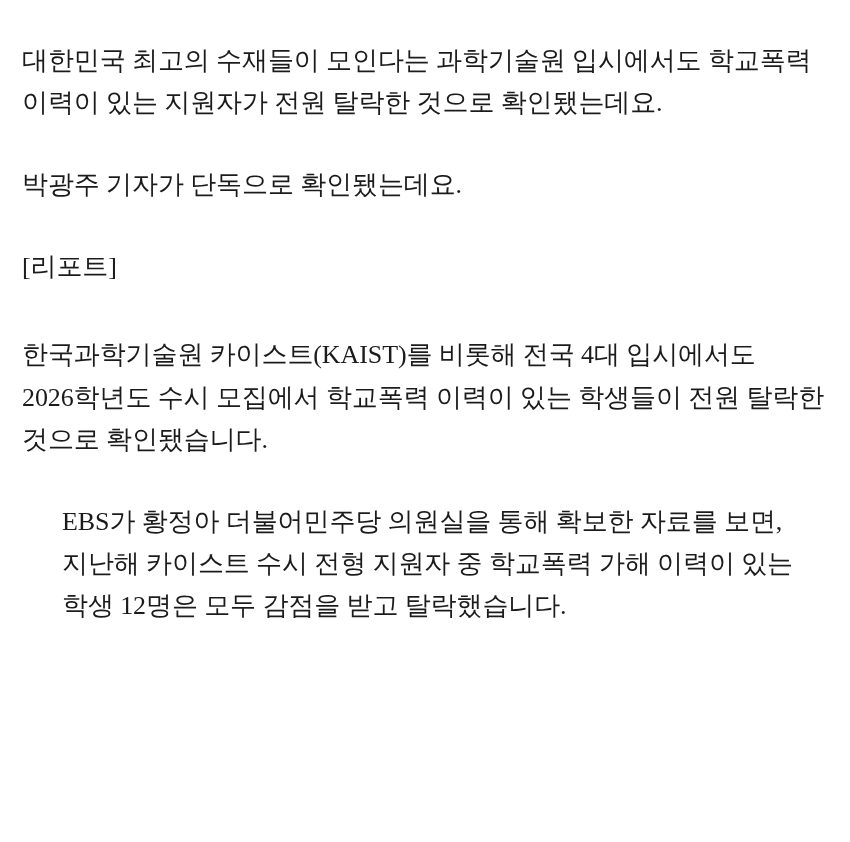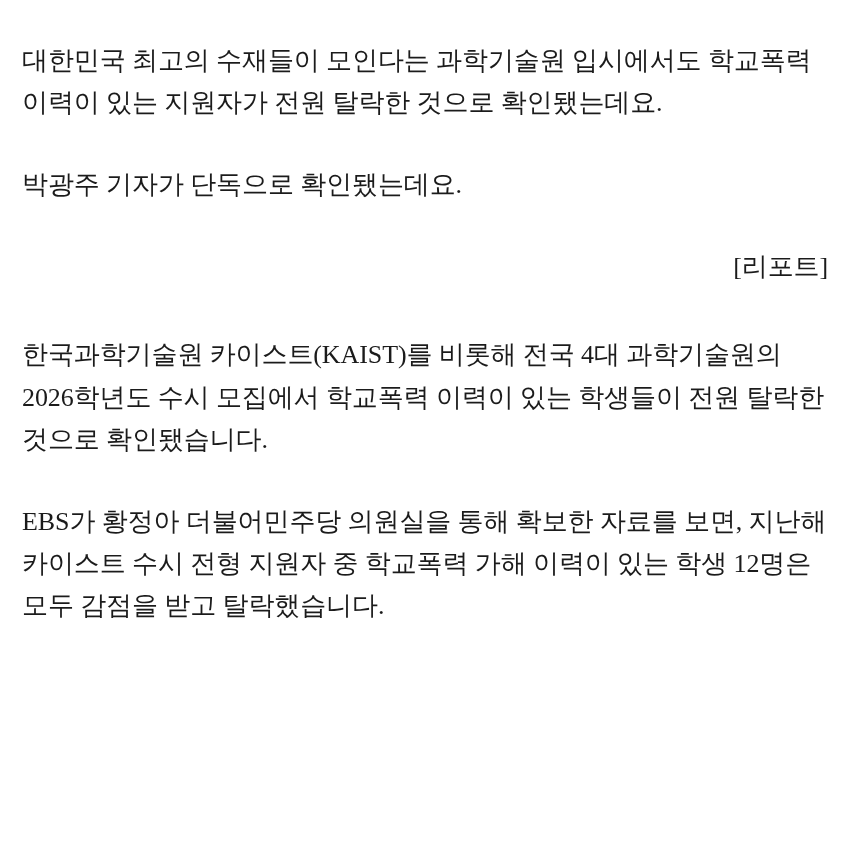--- a/index.html
+++ b/index.html
@@ -25,28 +25,28 @@
     color: #1b1b1b;
     font-size: 26px;
     line-height: 1.62;
     letter-spacing: -0.1px;
     margin: 0 0 40px 0;
     word-break: keep-all;
     white-space: pre-wrap;
   }
   .para:last-child {
     margin-bottom: 0;
+    margin-left: 40px;
   }
   .para.tag {
     margin-bottom: 46px;
-    text-align: right;
   }
 </style>
 </head>
 <body>
 
 <div class="article">
   <p class="para">대한민국 최고의 수재들이 모인다는 과학기술원 입시에서도 학교폭력 이력이 있는 지원자가 전원 탈락한 것으로 확인됐는데요.</p>
   <p class="para">박광주 기자가 단독으로 확인됐는데요.</p>
   <p class="para tag">[리포트]</p>
-  <p class="para">한국과학기술원 카이스트(KAIST)를 비롯해 전국 4대 과학기술원의 2026학년도 수시 모집에서 학교폭력 이력이 있는 학생들이 전원 탈락한 것으로 확인됐습니다.</p>
+  <p class="para">한국과학기술원 카이스트(KAIST)를 비롯해 전국 4대 입시에서도 2026학년도 수시 모집에서 학교폭력 이력이 있는 학생들이 전원 탈락한 것으로 확인됐습니다.</p>
   <p class="para">EBS가 황정아 더불어민주당 의원실을 통해 확보한 자료를 보면, 지난해 카이스트 수시 전형 지원자 중 학교폭력 가해 이력이 있는 학생 12명은 모두 감점을 받고 탈락했습니다.</p>
 </div>
 
 </body></html>

